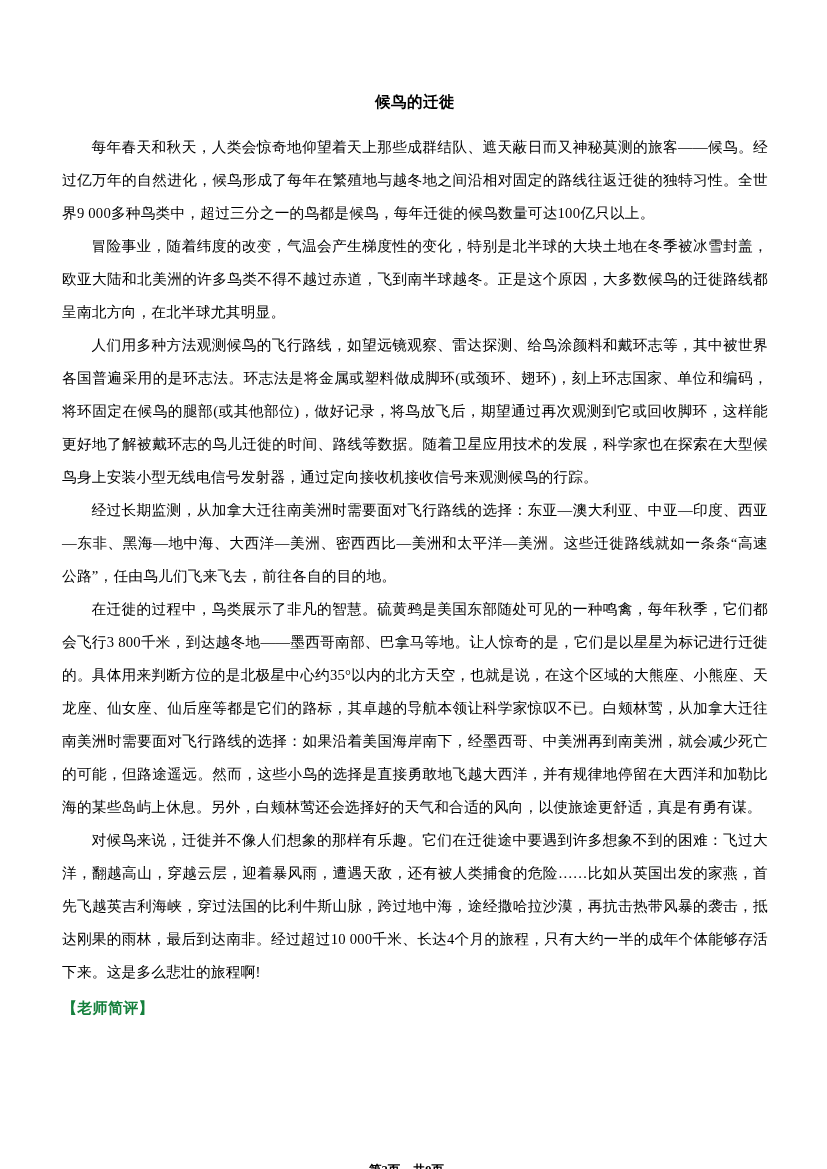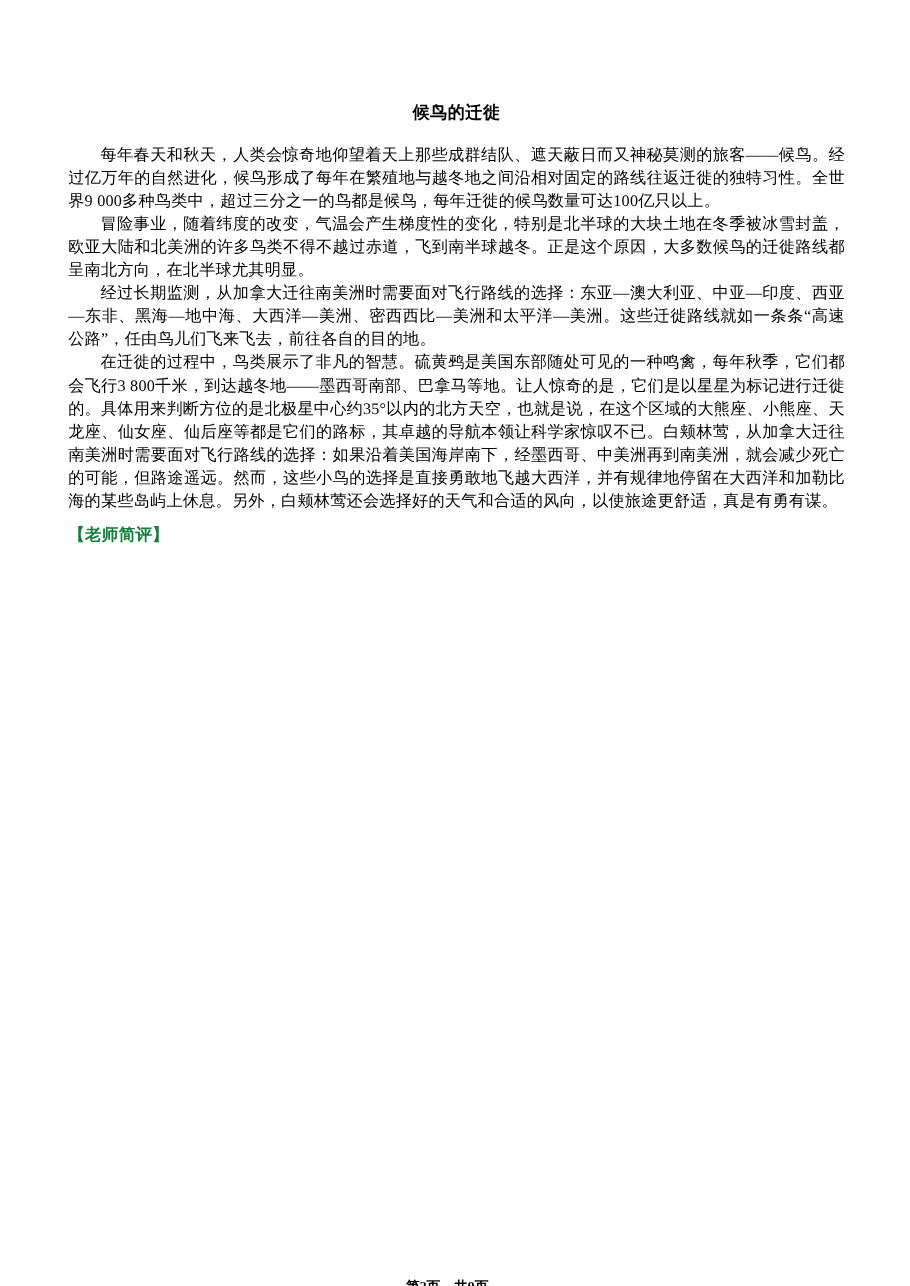--- a/index.html
+++ b/index.html
@@ -33,21 +33,21 @@
   .doc-title {
     text-align: center;
     font-weight: bold;
     font-size: 15.5px;
     letter-spacing: 0.5px;
     margin: 0 0 18px 0;
     font-family: "Liberation Serif", "DejaVu Serif", serif;
   }
   .para {
     font-size: 14.7px;
-    line-height: 21px;
+    line-height: 33px;
     text-indent: 2em;
     text-align: justify;
     text-justify: inter-ideograph;
     margin: 0;
     letter-spacing: 0.2px;
   }
   .para + .para {
     margin-top: 0px;
   }
   .comment-label {
@@ -71,20 +71,22 @@
 </head>
 <body>
 
 <div class="page">
   <div class="content">
 
     <div class="doc-title">候鸟的迁徙</div>
 
     <p class="para">每年春天和秋天，人类会惊奇地仰望着天上那些成群结队、遮天蔽日而又神秘莫测的旅客——候鸟。经过亿万年的自然进化，候鸟形成了每年在繁殖地与越冬地之间沿相对固定的路线往返迁徙的独特习性。全世界9 000多种鸟类中，超过三分之一的鸟都是候鸟，每年迁徙的候鸟数量可达100亿只以上。</p>
     <p class="para">冒险事业，随着纬度的改变，气温会产生梯度性的变化，特别是北半球的大块土地在冬季被冰雪封盖，欧亚大陆和北美洲的许多鸟类不得不越过赤道，飞到南半球越冬。正是这个原因，大多数候鸟的迁徙路线都呈南北方向，在北半球尤其明显。</p>
+    <p class="para">人们用多种方法观测候鸟的飞行路线，如望远镜观察、雷达探测、给鸟涂颜料和戴环志等，其中被世界各国普遍采用的是环志法。环志法是将金属或塑料做成脚环(或颈环、翅环)，刻上环志国家、单位和编码，将环固定在候鸟的腿部(或其他部位)，做好记录，将鸟放飞后，期望通过再次观测到它或回收脚环，这样能更好地了解被戴环志的鸟儿迁徙的时间、路线等数据。随着卫星应用技术的发展，科学家也在探索在大型候鸟身上安装小型无线电信号发射器，通过定向接收机接收信号来观测候鸟的行踪。</p>
     <p class="para">经过长期监测，从加拿大迁往南美洲时需要面对飞行路线的选择：东亚—澳大利亚、中亚—印度、西亚—东非、黑海—地中海、大西洋—美洲、密西西比—美洲和太平洋—美洲。这些迁徙路线就如一条条“高速公路”，任由鸟儿们飞来飞去，前往各自的目的地。</p>
     <p class="para">在迁徙的过程中，鸟类展示了非凡的智慧。硫黄鹀是美国东部随处可见的一种鸣禽，每年秋季，它们都会飞行3 800千米，到达越冬地——墨西哥南部、巴拿马等地。让人惊奇的是，它们是以星星为标记进行迁徙的。具体用来判断方位的是北极星中心约35°以内的北方天空，也就是说，在这个区域的大熊座、小熊座、天龙座、仙女座、仙后座等都是它们的路标，其卓越的导航本领让科学家惊叹不已。白颊林莺，从加拿大迁往南美洲时需要面对飞行路线的选择：如果沿着美国海岸南下，经墨西哥、中美洲再到南美洲，就会减少死亡的可能，但路途遥远。然而，这些小鸟的选择是直接勇敢地飞越大西洋，并有规律地停留在大西洋和加勒比海的某些岛屿上休息。另外，白颊林莺还会选择好的天气和合适的风向，以使旅途更舒适，真是有勇有谋。</p>
+    <p class="para">对候鸟来说，迁徙并不像人们想象的那样有乐趣。它们在迁徙途中要遇到许多想象不到的困难：飞过大洋，翻越高山，穿越云层，迎着暴风雨，遭遇天敌，还有被人类捕食的危险……比如从英国出发的家燕，首先飞越英吉利海峡，穿过法国的比利牛斯山脉，跨过地中海，途经撒哈拉沙漠，再抗击热带风暴的袭击，抵达刚果的雨林，最后到达南非。经过超过10 000千米、长达4个月的旅程，只有大约一半的成年个体能够存活下来。这是多么悲壮的旅程啊!</p>
 
     <div class="comment-label">【老师简评】</div>
   </div>
 
   <div class="footer">第2页，共9页</div>
 </div>
 
 </body></html>

